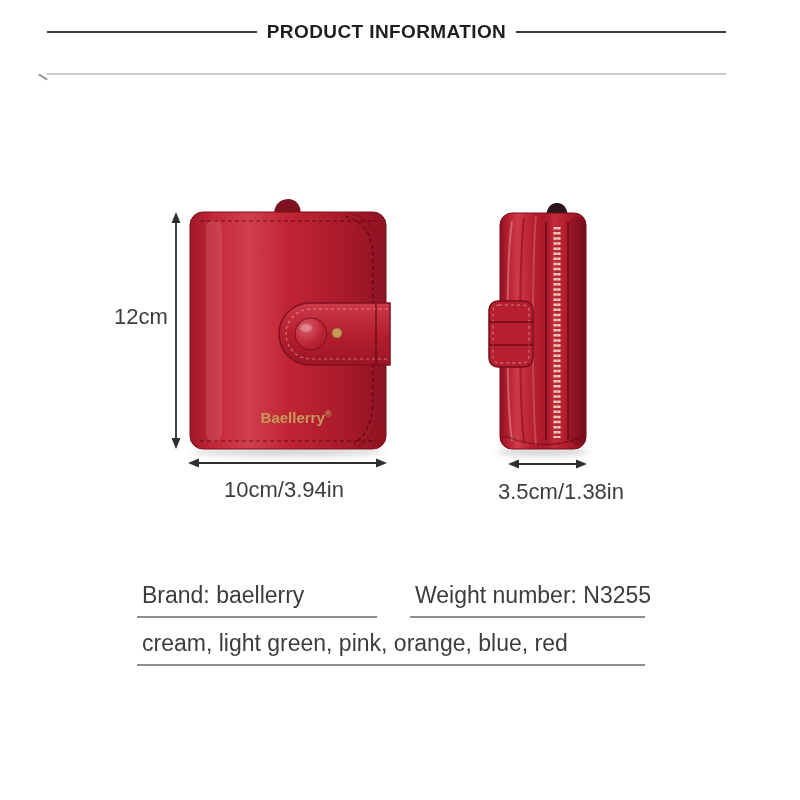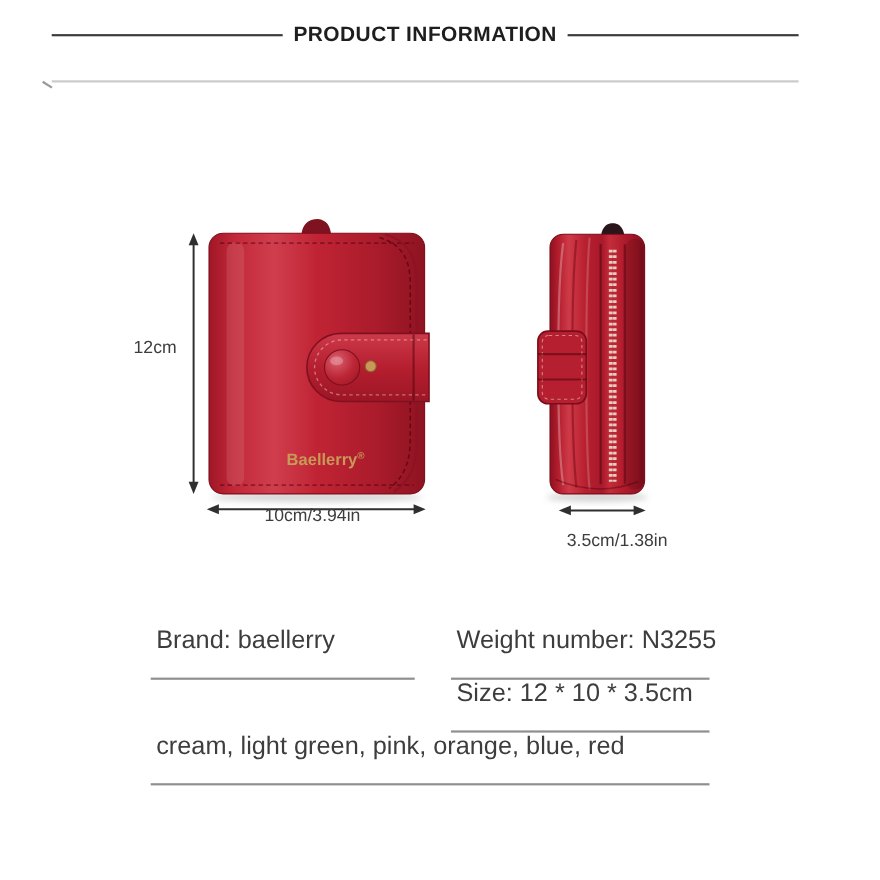--- a/index.html
+++ b/index.html
@@ -22,38 +22,38 @@
   .divider{
     position:absolute;left:47px;top:73px;width:679px;height:2px;
     background:var(--divider-gray,#cbcbcb);
   }
   .divider-artifact{
     position:absolute;left:38px;top:76px;width:10px;height:2px;
     background:#555;transform:rotate(32deg);opacity:.6;
   }
   
   .dim-label{
-    position:absolute;text-align:center;font-size:16px;line-height:27px;
+    position:absolute;text-align:center;font-size:22px;line-height:27px;
     color:var(--text-dark,#3d3d3d);white-space:nowrap;
   }
   #height-label{left:91px;top:303px;width:100px;}
-  #width-label{left:214px;top:456px;width:140px;}
+  #width-label{left:214px;top:476px;width:140px;}
   #depth-label{left:491px;top:478px;width:140px;}
   
   .spec{
     position:absolute;left:137px;top:570px;width:508px;
     font-size:23px;color:var(--text-dark,#3d3d3d);
   }
   .spec-cols{display:flex;justify-content:space-between;}
   .spec-col-left{width:240px;}
   .spec-col-right{width:235px;}
   .spec-cell,.spec-footer{
     height:48px;box-sizing:border-box;
     display:flex;align-items:flex-end;
-    padding:0 0 21px 5px;
+    padding:0 0 7px 5px;
     border-bottom:2px solid var(--line-gray,#8f8f8f);
     white-space:nowrap;
   }
   svg{position:absolute;left:0;top:0;}
   .nosel{user-select:none;}
 </style>
 </head>
 <body>
 
 <div class="header">
@@ -166,17 +166,16 @@
 <div class="dim-label nosel" id="width-label">10cm/3.94in</div>
 <div class="dim-label nosel" id="depth-label">3.5cm/1.38in</div>
 
 <div class="spec">
   <div class="spec-cols">
     <div class="spec-col-left">
       <div class="spec-cell">Brand: baellerry</div>
     </div>
     <div class="spec-col-right">
       <div class="spec-cell">Weight number: N3255</div>
-      <div class="spec-cell">Size: 12 * 10 * 3.5cm</div>
     </div>
   </div>
   <div class="spec-footer">cream, light green, pink, orange, blue, red</div>
 </div>
 
 </body></html>

